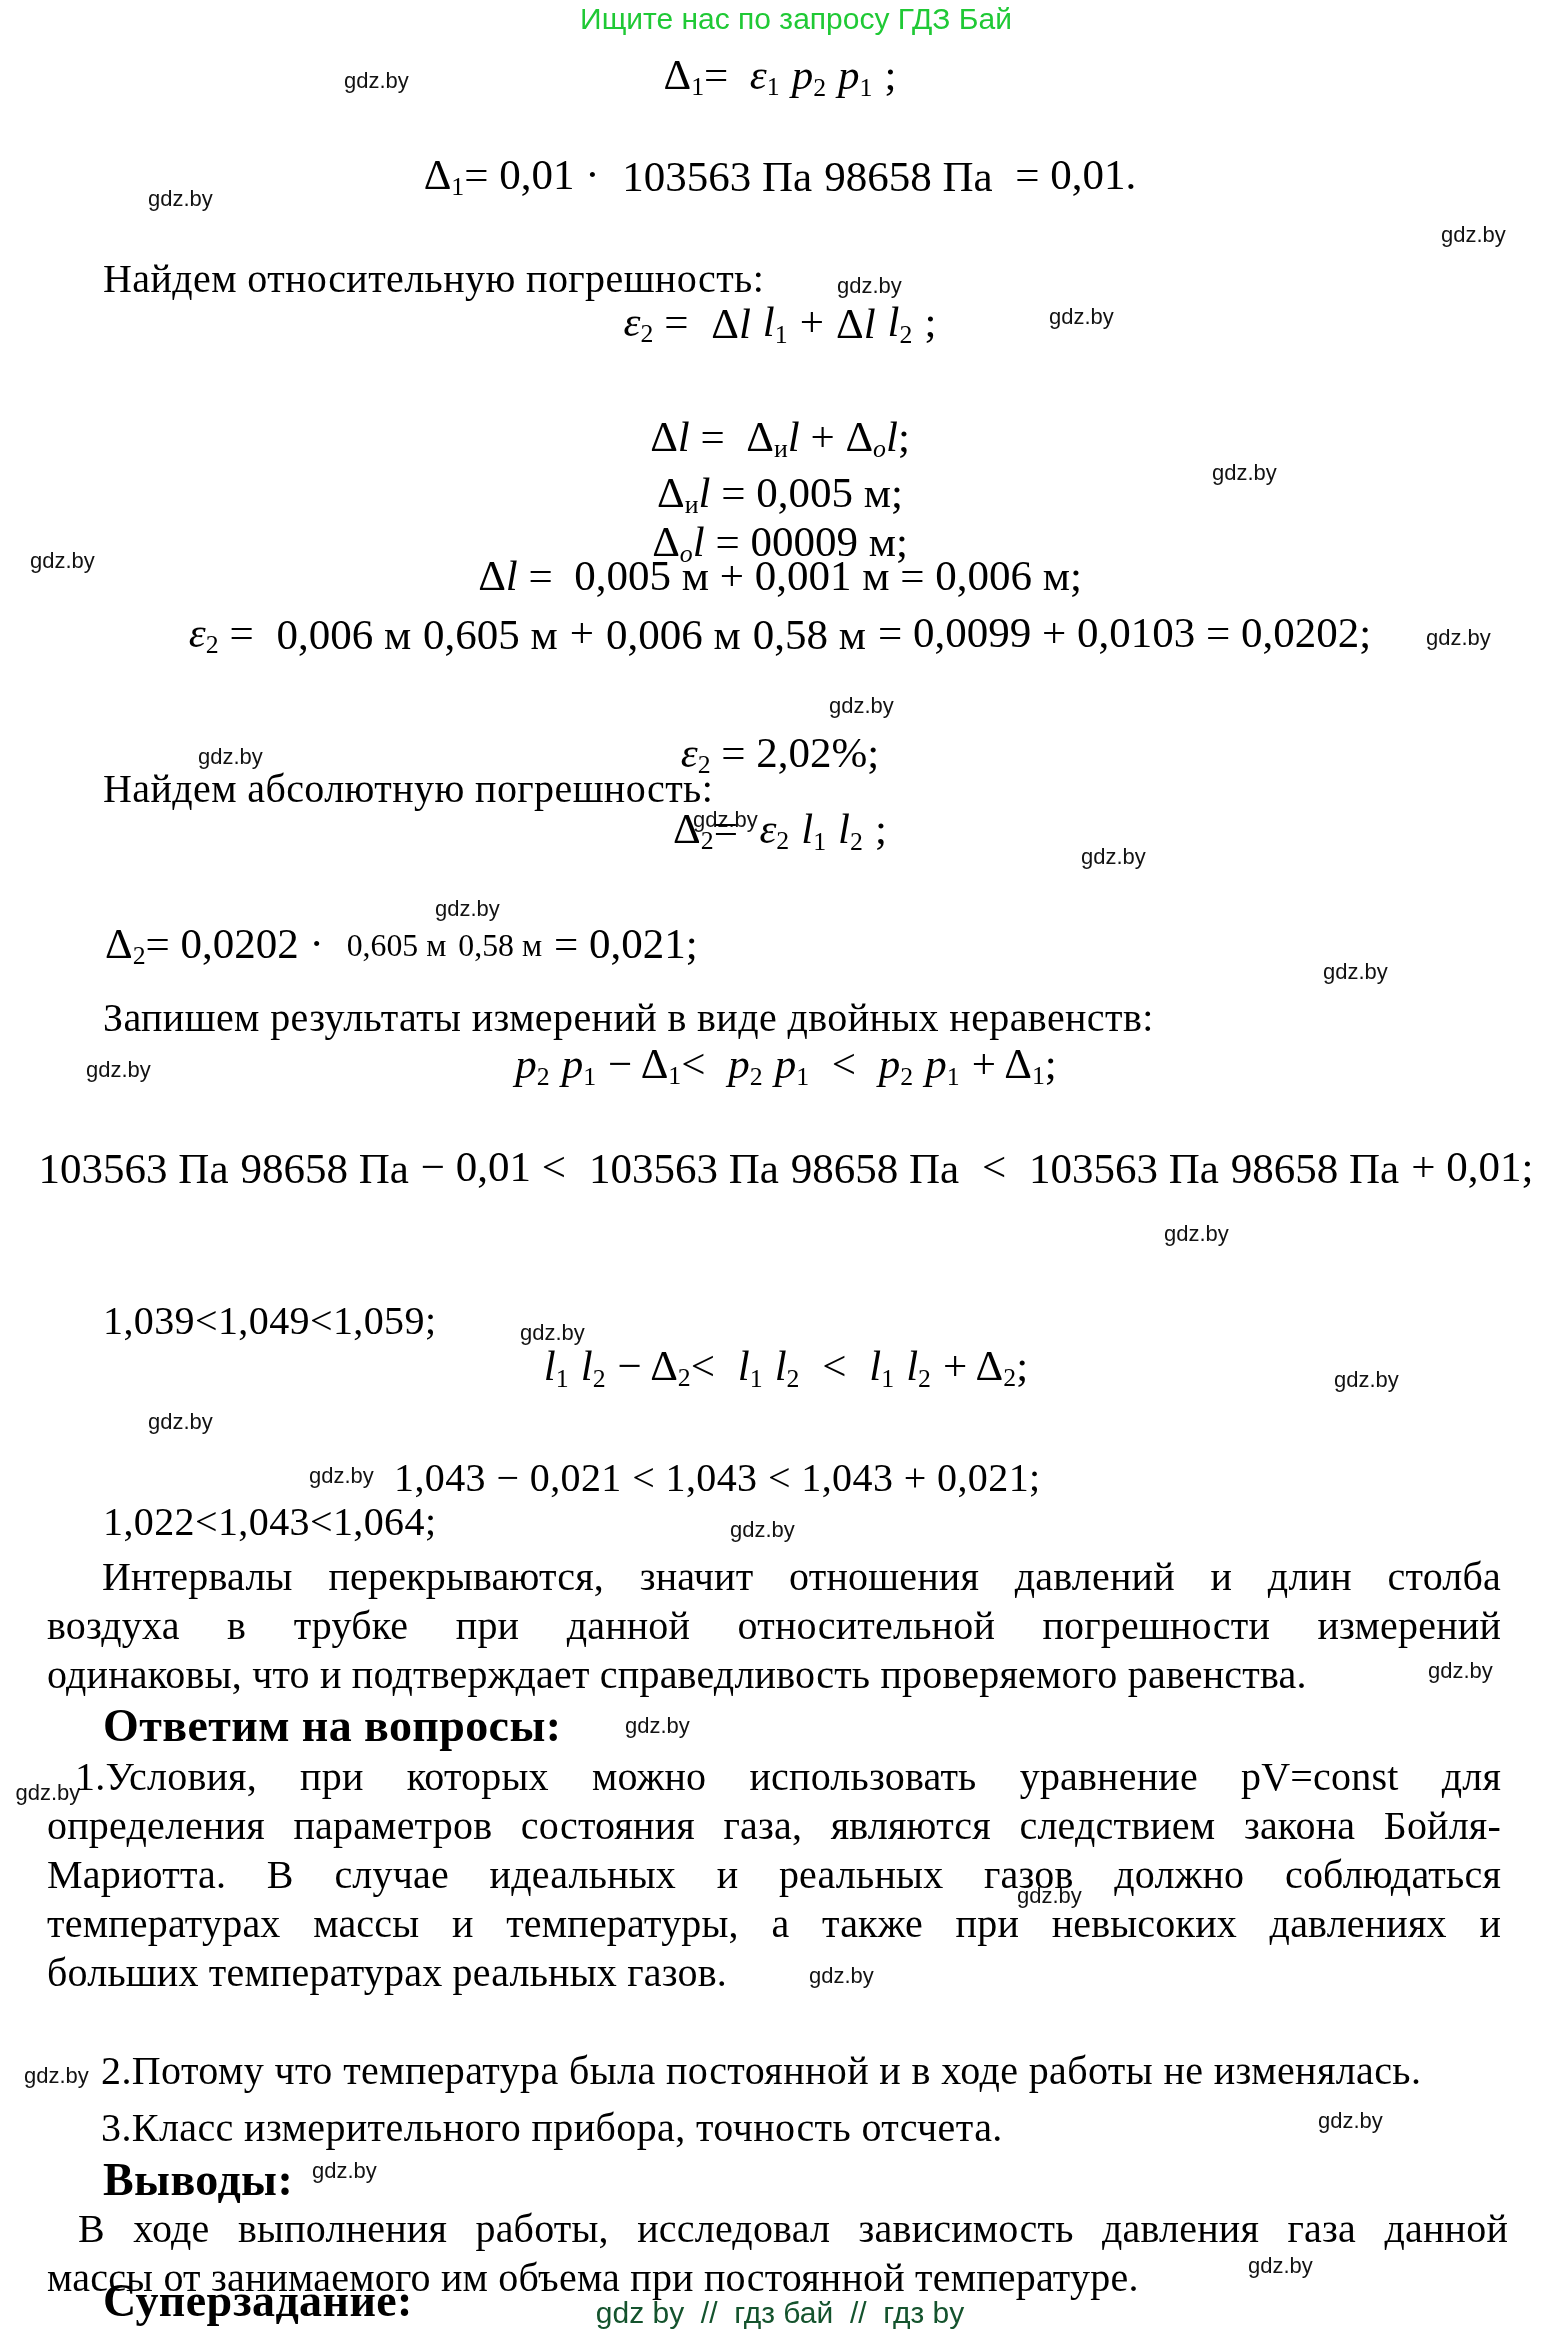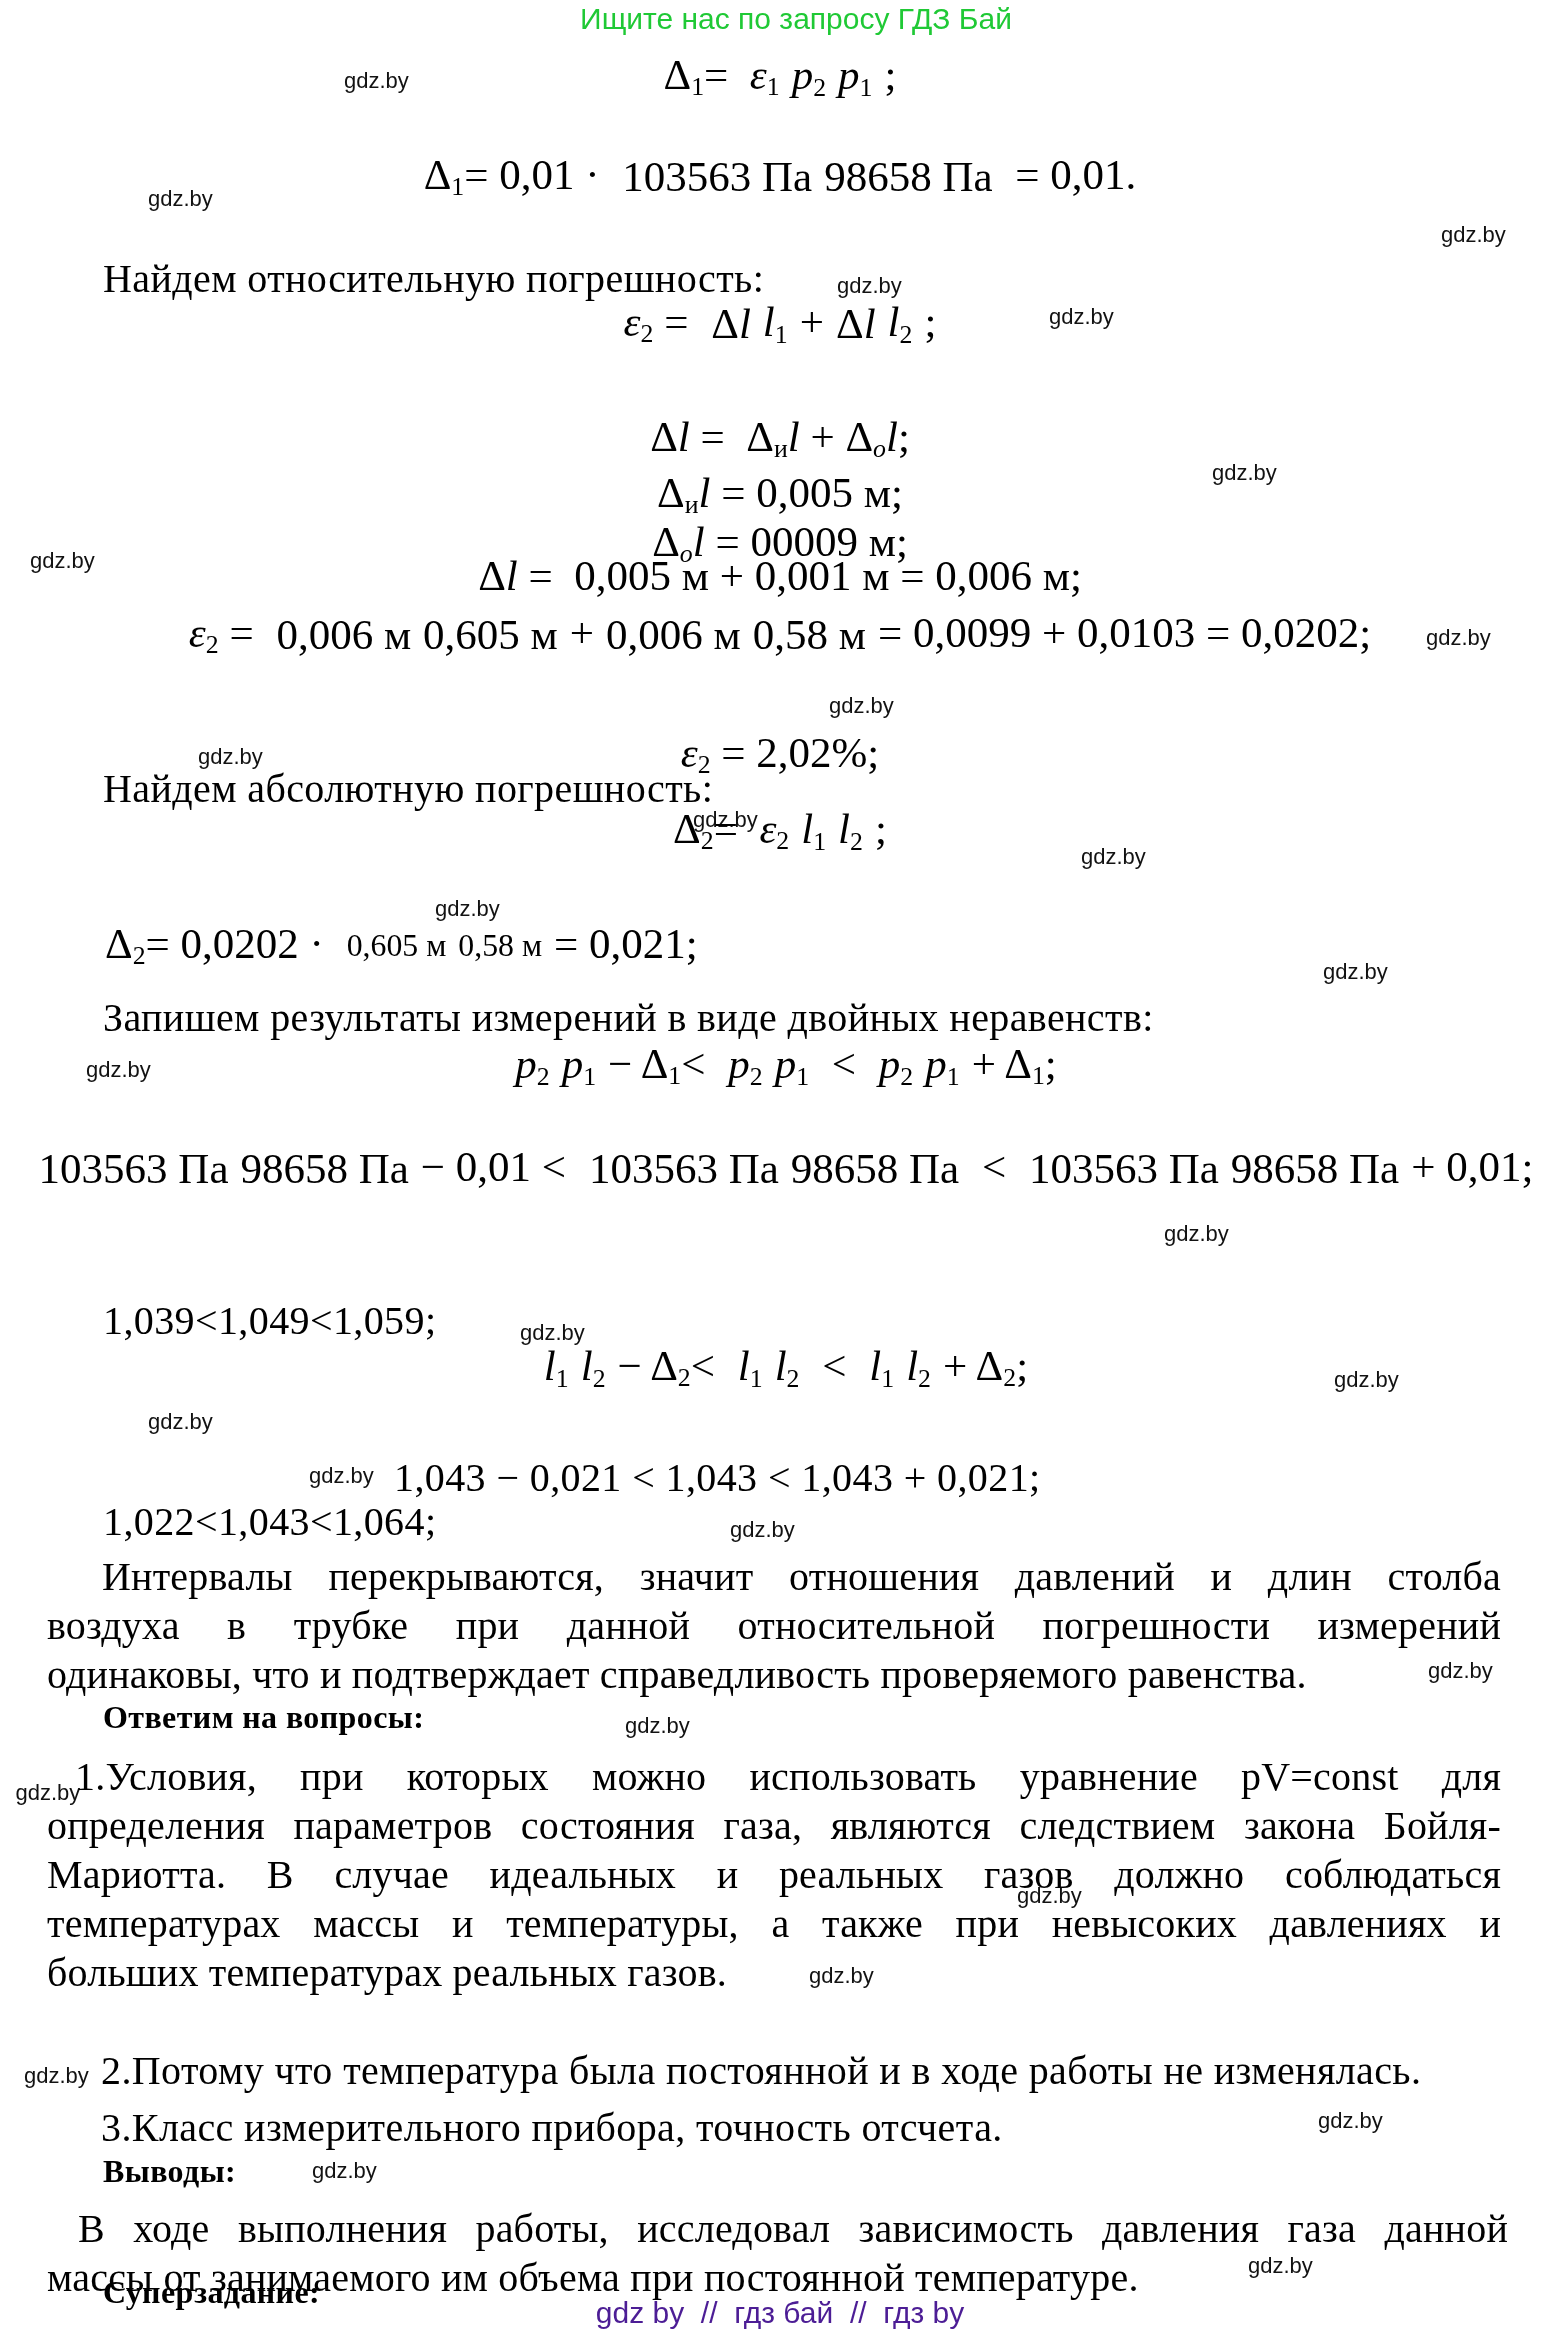--- a/index.html
+++ b/index.html
@@ -11,21 +11,21 @@
       font-size:22px;color:#121212;white-space:nowrap;}
 
   
   .green-header{position:absolute;top:1.5px;left:16px;width:100%;text-align:center;
       font-family:"Liberation Sans","DejaVu Sans",sans-serif;font-size:30px;white-space:pre;}
   .footer{position:absolute;top:2296px;left:0;width:100%;text-align:center;
       font-family:"Liberation Sans","DejaVu Sans",sans-serif;font-size:30px;white-space:pre;}
 
   
   .tline{position:absolute;font-size:40px;line-height:1.12;white-space:nowrap;letter-spacing:0.4px;}
-  .bhead{font-weight:bold;font-size:32px;}
+  .bhead{font-weight:bold;font-size:46px;}
 
   
   .para{position:absolute;font-size:40px;letter-spacing:0.2px;}
   .jline{text-align:justify;text-align-last:justify;line-height:49px;}
   .jline.last{text-align-last:auto;}
 
   
   .formula{position:absolute;left:0;width:1560px;text-align:center;font-size:43px;line-height:1.06;}
   .formula .inner{display:inline-block;white-space:pre;}
   .formula span{white-space:pre;}
@@ -121,16 +121,16 @@
 
   <div class="tline bhead" style="top:2154px;left:103px">Выводы:</div>
 
   <div class="para" style="top:2204px;left:47px;width:1461px">
     <div class="jline" style="text-indent:31px">В ходе выполнения работы, исследовал зависимость давления газа данной</div>
     <div class="jline last">массы от занимаемого им объема при постоянной температуре.</div>
   </div>
 
   <div class="tline bhead" style="top:2275px;left:103px">Суперзадание:</div>
 
-  <div class="footer" id="footer" style="color: #4c1d95;">gdz by  //  гдз бай  //  гдз by</div>
+  <div class="footer" id="footer" style="color: #14532d;">gdz by  //  гдз бай  //  гдз by</div>
 
 </div>
 
 
 </body></html>

